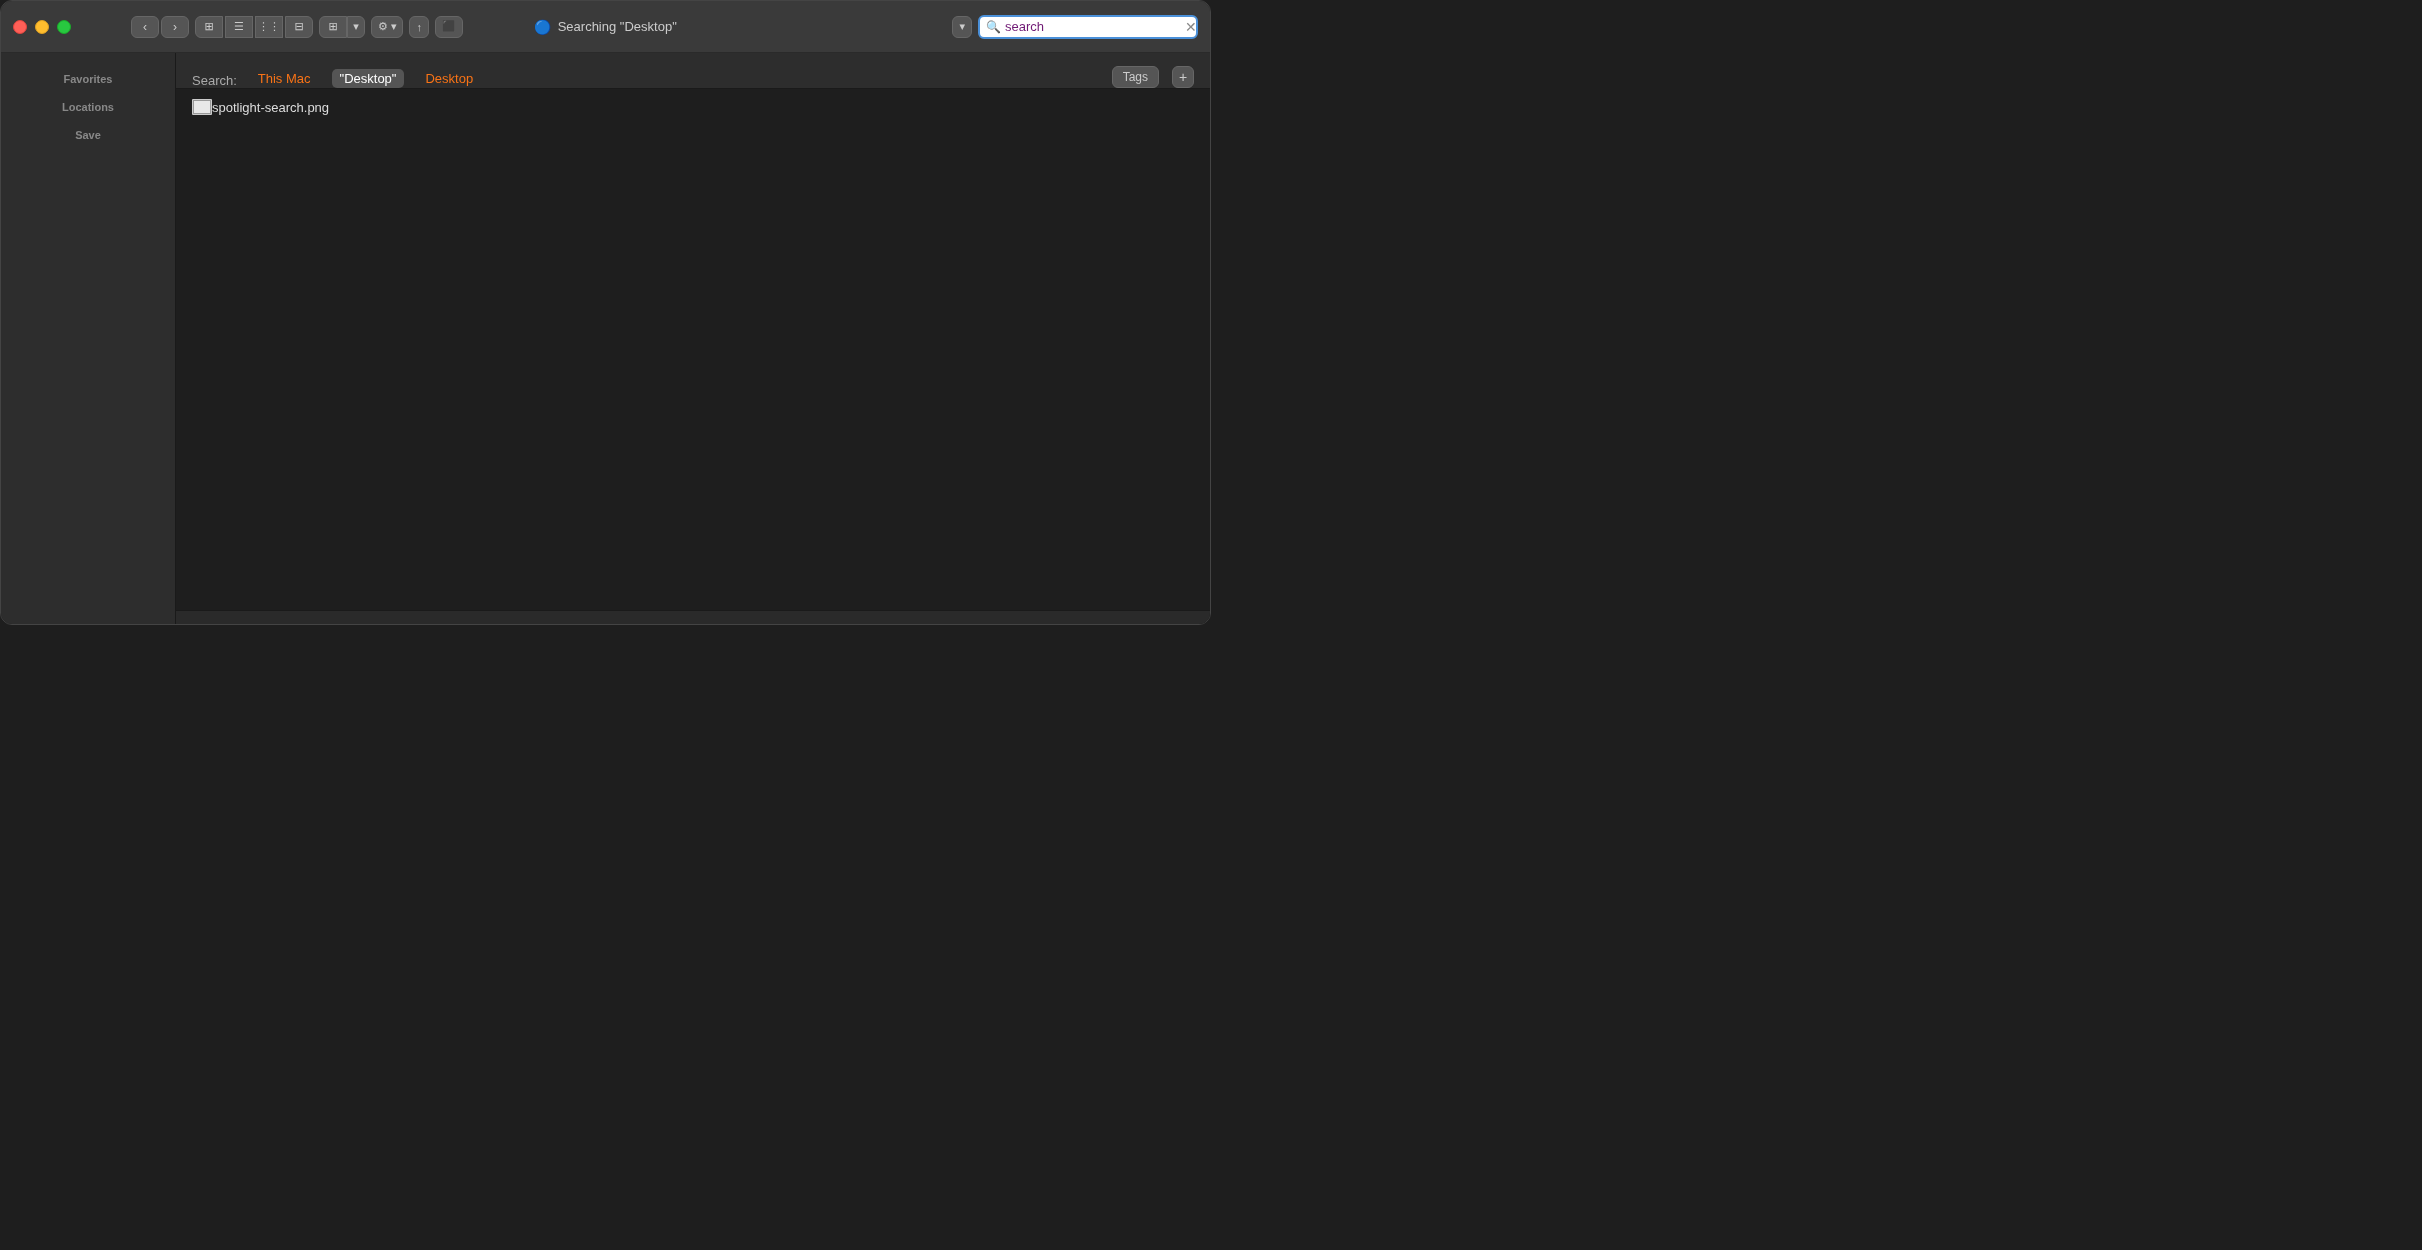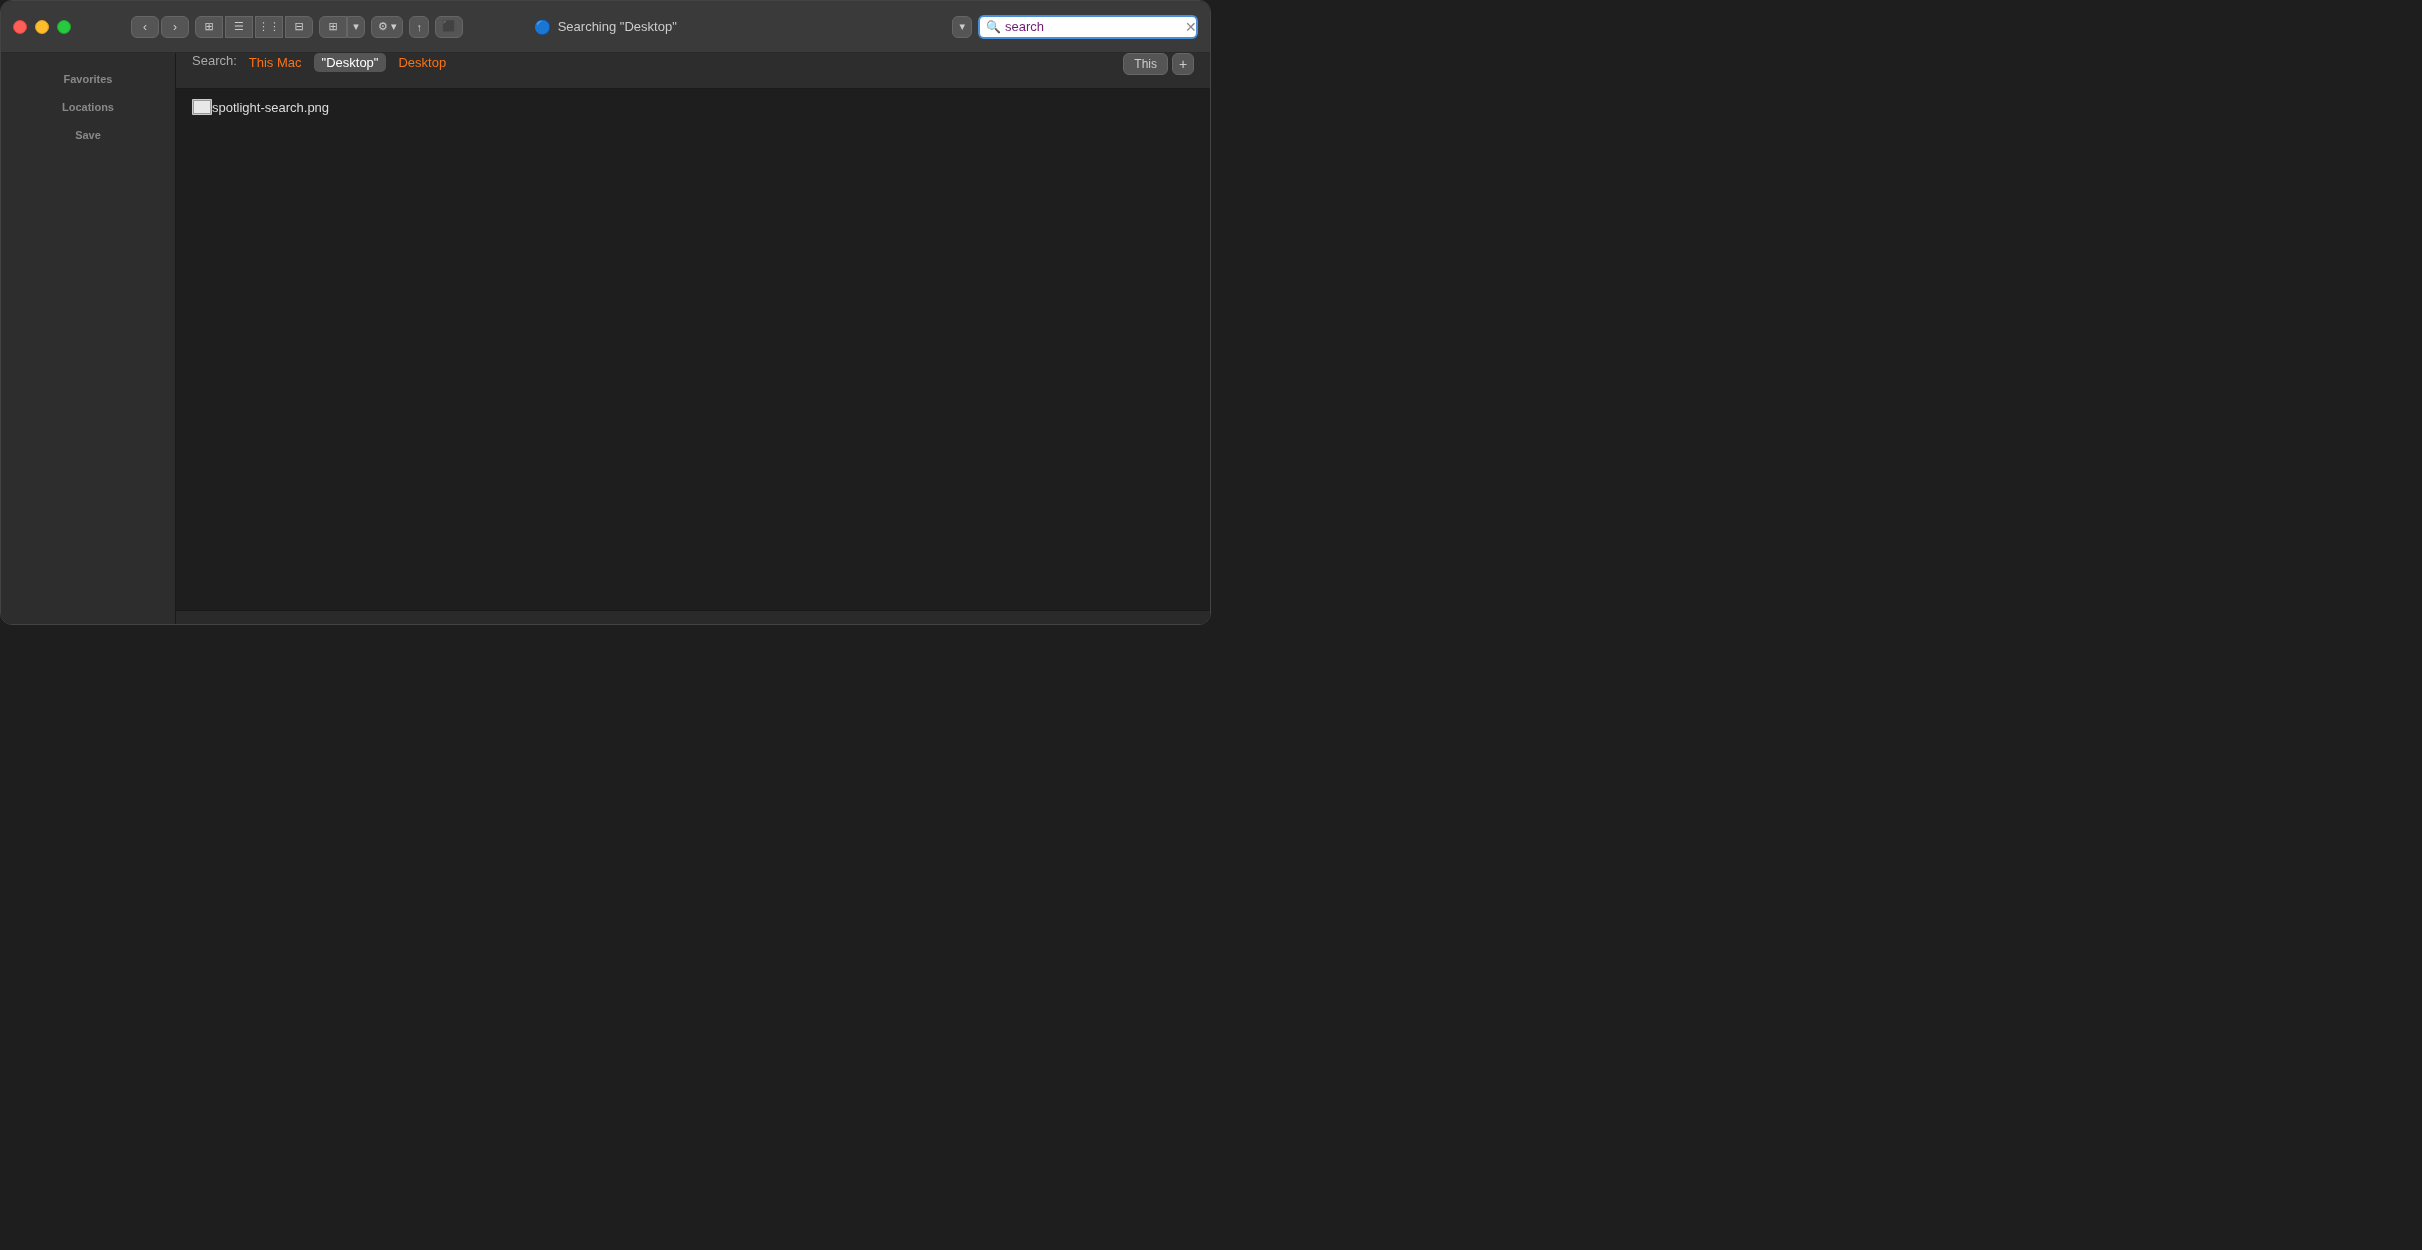--- a/index.html
+++ b/index.html
@@ -220,23 +220,23 @@
       display: flex;
       flex-direction: column;
       overflow: hidden;
     }
 
     
     .search-filter-bar {
       height: 36px;
       background: #2d2d2d;
       display: flex;
-      align-items: flex-start;
+      align-items: flex-end;
       padding: 0 16px;
-      gap: 4px;
+      gap: 13px;
       border-bottom: 1px solid #1a1a1a;
       flex-shrink: 0;
     }
 
     .search-label {
       color: #aaa;
       font-size: 13px;
       white-space: nowrap;
     }
 
@@ -390,21 +390,21 @@
     <div class="sidebar-section-header">Save</div>
   </div>
 
   <div class="content-area">
 
     <div class="search-filter-bar">
       <span class="search-label">Search:</span>
       <span class="search-tab">This Mac</span>
       <span class="search-tab active">"Desktop"</span>
       <span class="search-tab">Desktop</span>
-      <div class="save-btn">This</div>
+      <div class="save-btn">Tags</div>
       <div class="plus-btn">+</div>
     </div>
 
     <div class="file-list">
       <div class="file-item">
         <div class="file-thumbnail">
           <div class="file-thumbnail-inner"></div>
         </div>
         <span>spotlight-search.png</span>
       </div>

